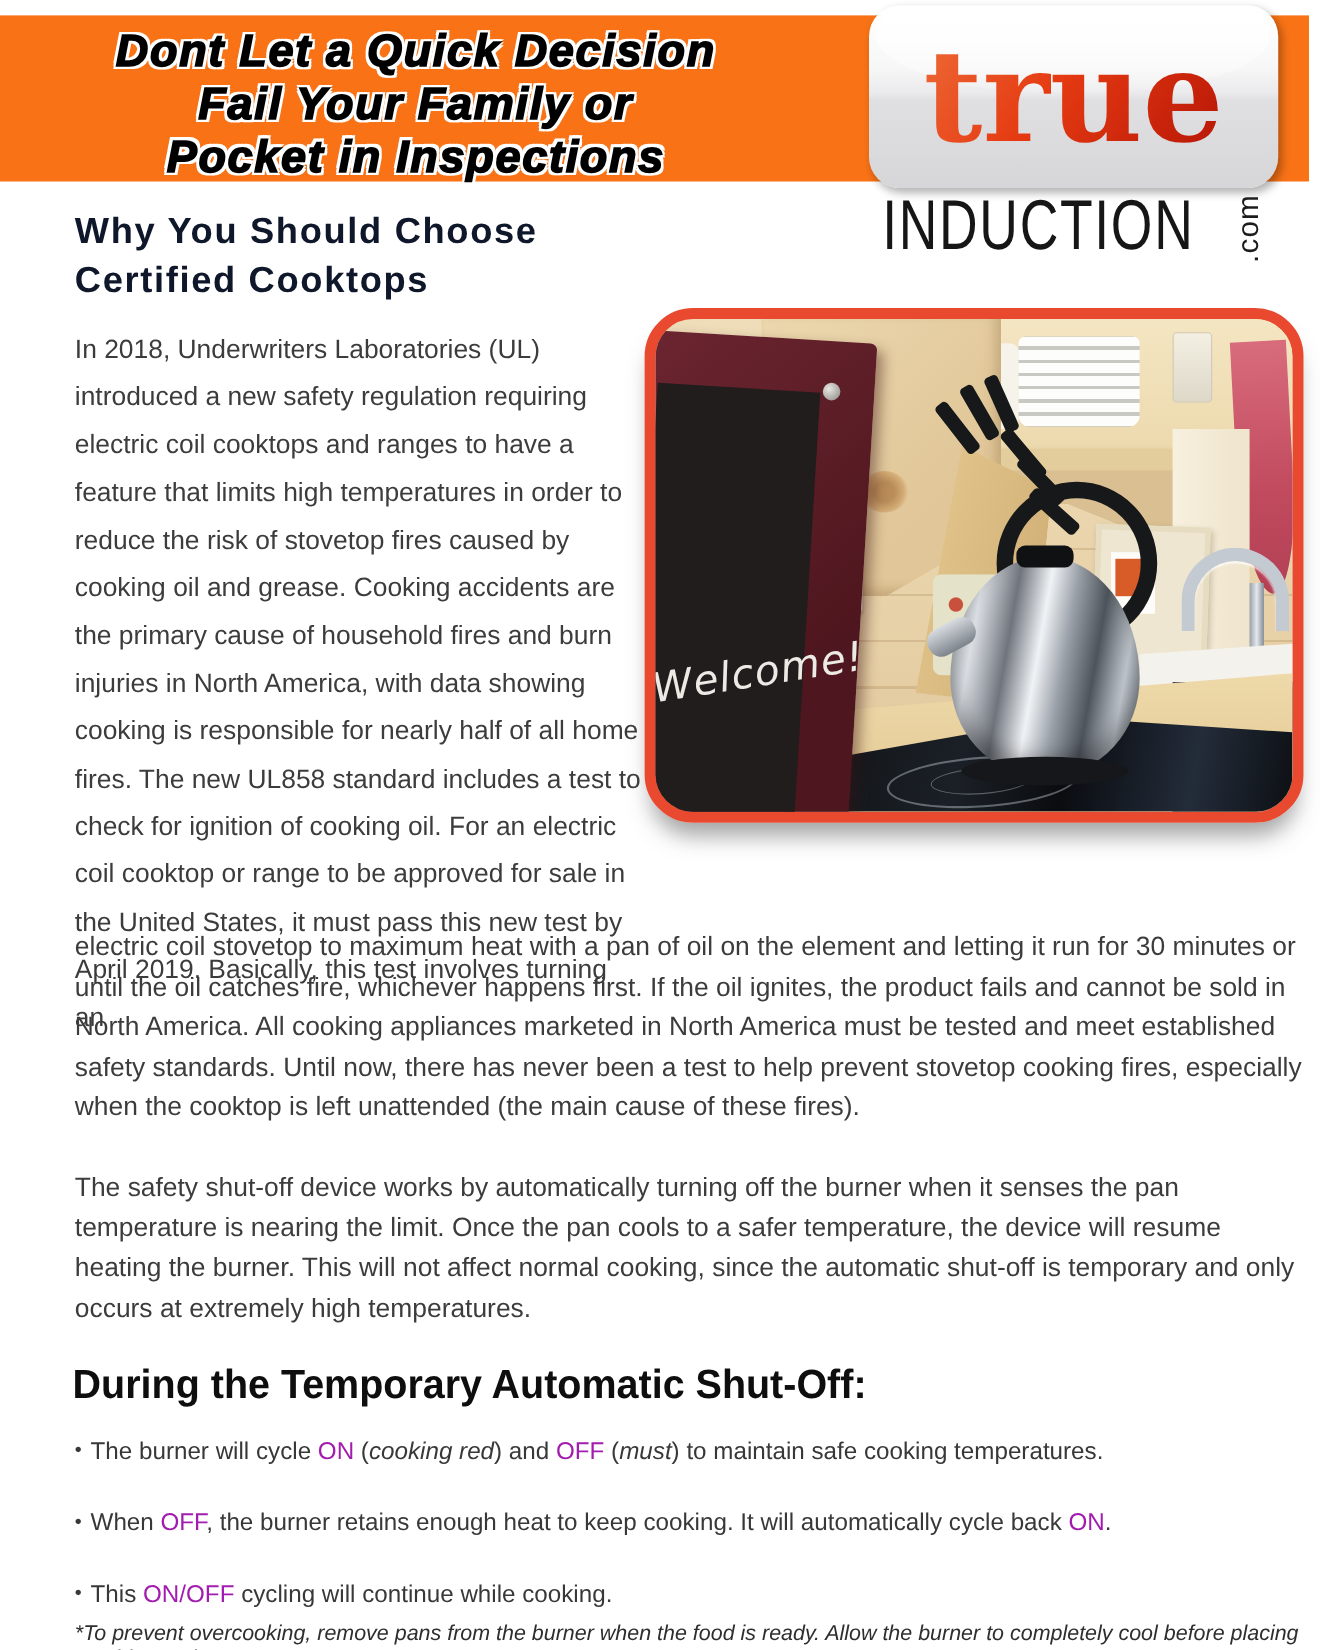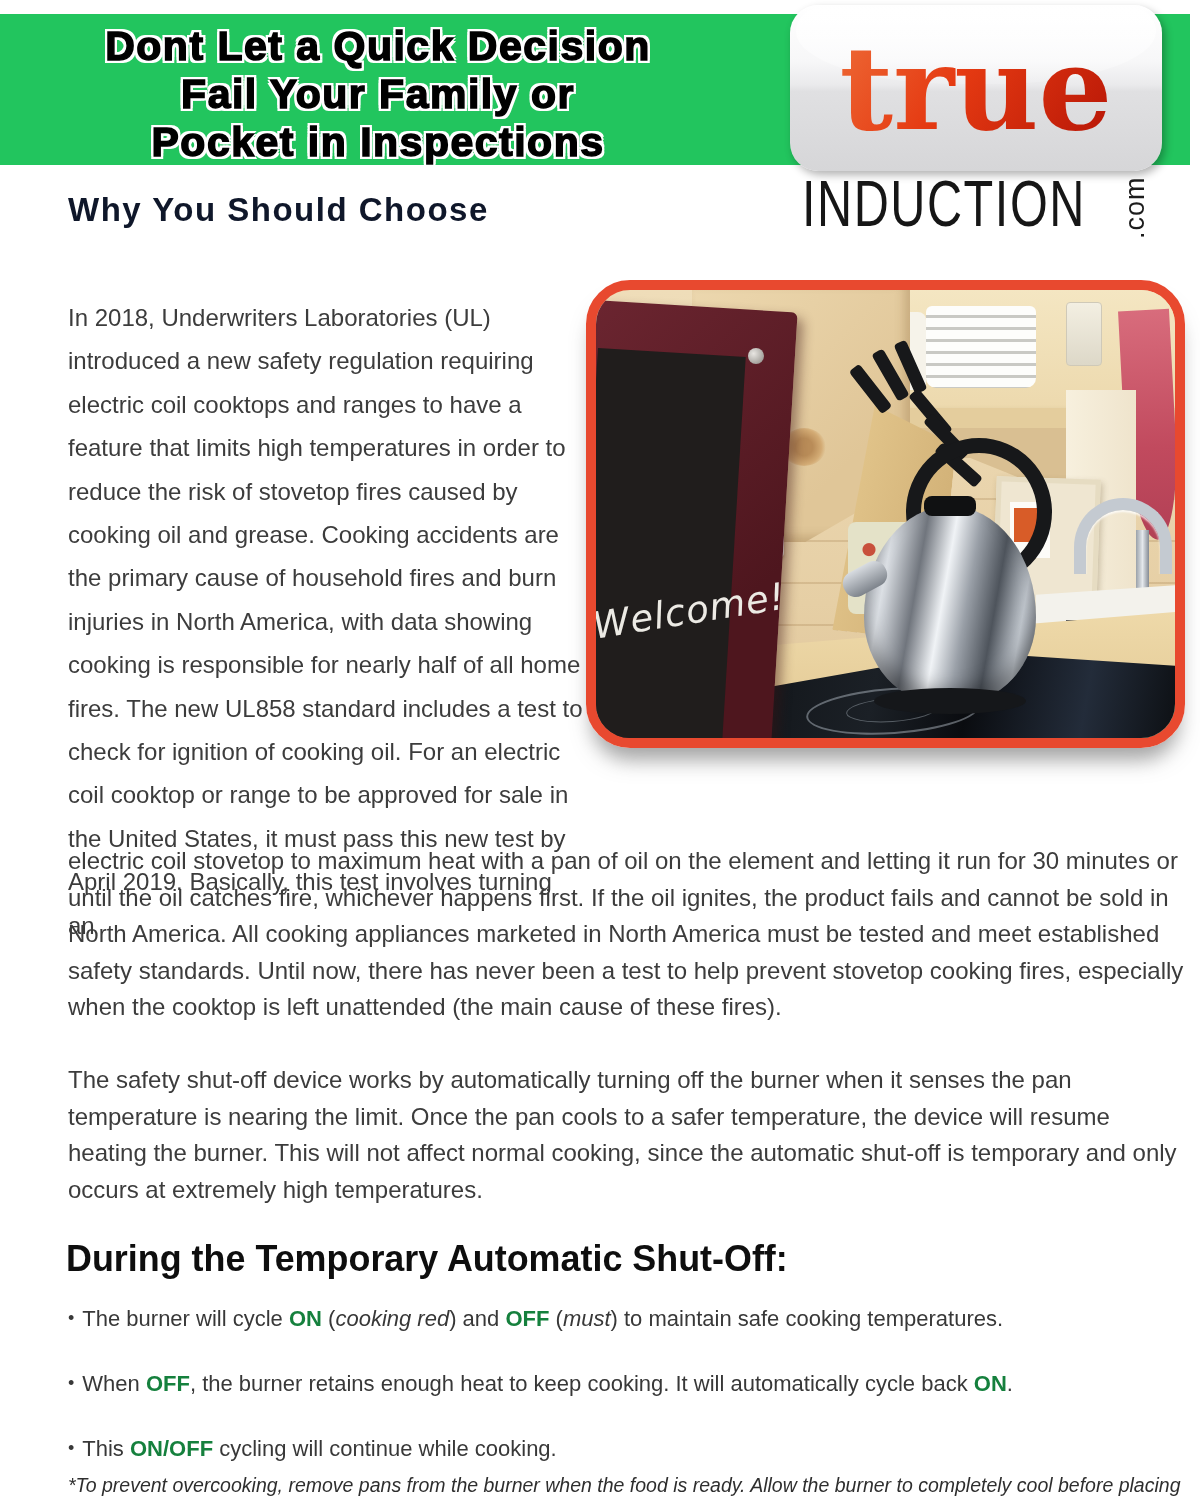--- a/index.html
+++ b/index.html
@@ -1,21 +1,21 @@
 <!DOCTYPE html>
 <html><head>
 <meta charset="utf-8">
 <style>
   html,body{margin:0;padding:0;}
   body{
     width:1200px;height:1500px;position:relative;background:#ffffff;
     font-family:"Liberation Sans",sans-serif;color:#3c3c3c;overflow:hidden;
   }
   
-  .banner{position:absolute;left:0;top:14px;width:1190px;height:151px;background:#22c55e;}
+  .banner{position:absolute;left:0;top:14px;width:1190px;height:151px;background:#f97316;font-style:italic;}
   .banner-text{
     position:absolute;left:8px;top:8px;width:740px;text-align:center;
     font-weight:bold;font-size:41px;line-height:48px;color:#000;letter-spacing:1.5px;
     -webkit-text-stroke:1.5px #000;
     text-shadow:-3px -3px 0 #fff,3px -3px 0 #fff,-3px 3px 0 #fff,3px 3px 0 #fff,
                  0 -3px 0 #fff,0 3px 0 #fff,-3px 0 0 #fff,3px 0 0 #fff;
   }
   
   .logo-box{
     position:absolute;left:790px;top:5px;width:372px;height:166px;border-radius:28px;
@@ -64,21 +64,21 @@
     position:absolute;left:68px;top:296px;width:516px;
     font-size:24px;line-height:43.4px;color:#3c3c3c;
   }
   .full-para{position:absolute;left:68px;width:1118px;font-size:24px;line-height:36.5px;color:#3c3c3c;}
   .p1{top:843px;}
   .p2{top:1062px;}
   
   .bullet{position:absolute;left:68px;width:1110px;font-size:22px;color:#383838;}
   .b1{top:1306px;} .b2{top:1371px;} .b3{top:1436px;}
   .bullet .mark{font-size:18px;vertical-align:2px;padding-right:8px;}
-  .bd{font-weight:bold;color:#15803d;}
+  .bd{font-weight:normal;color:#a21caf;}
   .it{font-style:italic;}
   
   .footnote{
     position:absolute;left:68px;top:1474px;width:1120px;
     font-size:19.5px;font-style:italic;color:#2e2e2e;
   }
   
   .photo{
     position:absolute;left:586px;top:280px;width:579px;height:448px;
     border:10px solid #e8492f;border-radius:44px;overflow:hidden;
@@ -178,20 +178,21 @@
 </div>
 
 <div class="logo-box">
   <div class="logo-true">true</div>
 </div>
 <div class="logo-induction">INDUCTION</div>
 <div class="logo-com">.com</div>
 
 <div class="h1">
   <div>Why You Should Choose</div>
+  <div>Certified Cooktops</div>
 </div>
 
 <div class="col-para">In 2018, Underwriters Laboratories (UL) introduced a new safety regulation requiring electric coil cooktops and ranges to have a feature that limits high temperatures in order to reduce the risk of stovetop fires caused by cooking oil and grease. Cooking accidents are the primary cause of household fires and burn injuries in North America, with data showing cooking is responsible for nearly half of all home fires. The new UL858 standard includes a test to check for ignition of cooking oil. For an electric coil cooktop or range to be approved for sale in the United States, it must pass this new test by April 2019. Basically, this test involves turning an</div>
 
 <div class="photo">
   <div class="wall-planks"></div>
   <div class="shelf-unit"></div>
   <div class="jug"></div>
   <div class="plates"></div>
   <div class="glass"></div>

